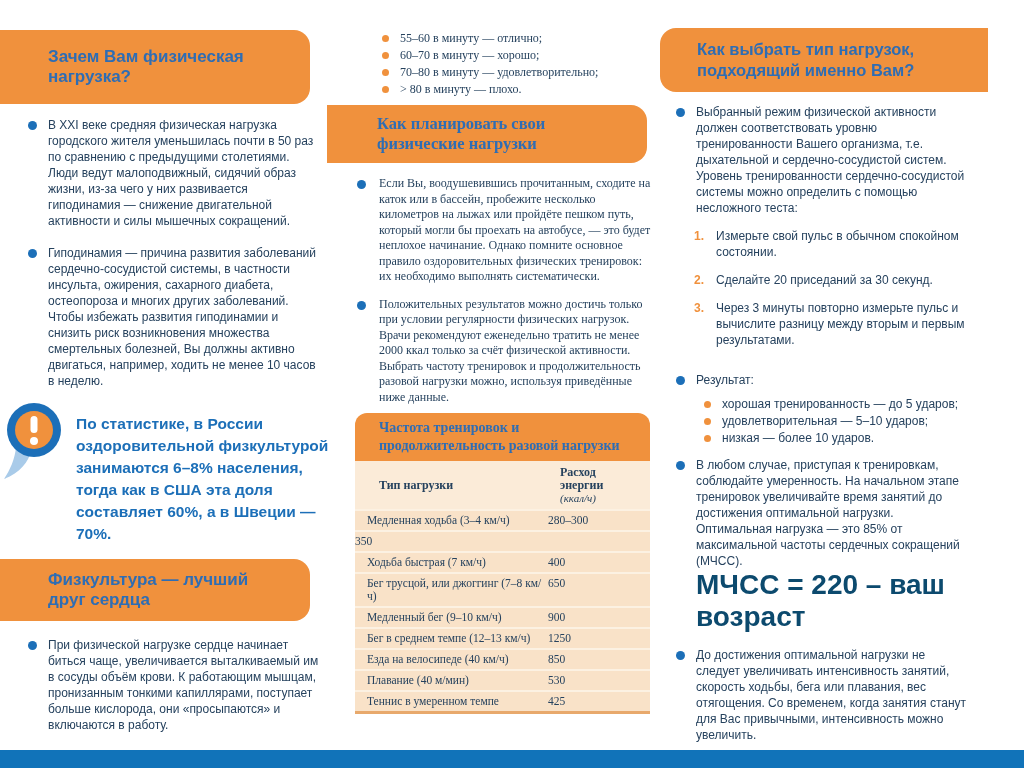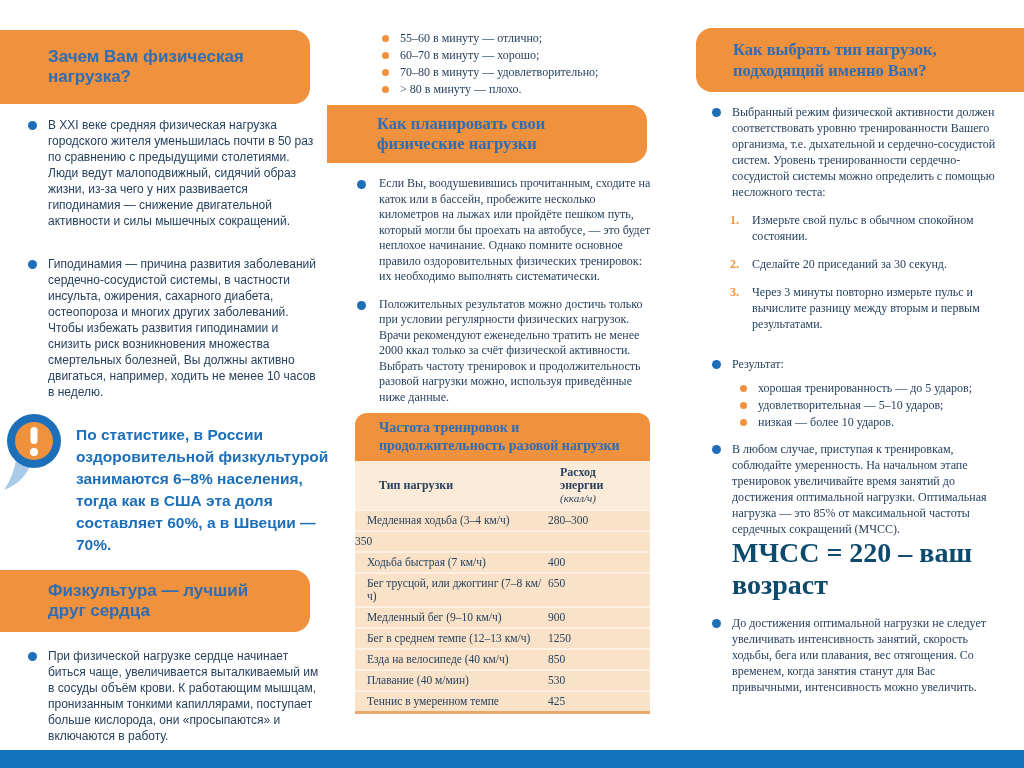--- a/index.html
+++ b/index.html
@@ -1,21 +1,21 @@
 <!DOCTYPE html>
 <html><head>
 <meta charset="utf-8">
 <style>
   html,body{margin:0;padding:0;background:#fff;}
   .page{position:relative;width:1024px;height:768px;background:#ffffff;overflow:hidden;
         font-family:"Liberation Sans","DejaVu Sans",sans-serif;color:#26425E;}
   .panel{position:absolute;top:0;height:768px;}
   #panel-left{left:0;width:340px;}
   #panel-mid{left:327px;width:340px;font-family:Liberation Serif, serif;}
-  #panel-right{left:680px;width:344px;font-family:Liberation Serif, serif;}
+  #panel-right{left:644px;width:344px;}
 
   .hbar{background:#F0913D;color:#2E6DB4;font-weight:bold;box-sizing:border-box;}
   .hbar-left{border-radius:0 16px 16px 0;width:310px;}
   .hbar-mid{border-radius:0 16px 16px 0;width:320px;}
   .hbar-right{border-radius:16px 0 0 16px;width:328px;margin-left:16px;}
 
   .blt{position:relative;margin:0;}
   .dot{position:absolute;border-radius:50%;display:block;}
   .dot-blue{width:9px;height:9px;background:#1C6FB8;top:4px;}
   .dot-orange{width:7px;height:7px;background:#F0913D;top:4px;}
@@ -53,21 +53,21 @@
   
   .rp .blt{padding-left:52px;padding-right:16px;}
   .rp .dot-blue{left:32px;}
   .step{position:relative;padding-left:72px;padding-right:16px;font-size:12px;line-height:16px;}
   .stepnum{position:absolute;left:50px;color:#F0913D;font-weight:bold;}
   .sub-item{position:relative;padding-left:78px;font-size:12px;line-height:17px;}
   .sub-item .dot-orange{left:60px;top:5px;}
   .formula{color:#0c4a6e;font-weight:bold;font-size:28px;padding-left:52px;margin-top:0;}
 
   .bottom-bar{position:absolute;left:0;bottom:0;width:1024px;height:18px;background:#1173B9;}
-  .mt8{margin-top:8px}.mt10{margin-top:10px}.mt12{margin-top:12px}.mt14{margin-top:24px}.mt16{margin-top:27px}
+  .mt8{margin-top:8px}.mt10{margin-top:10px}.mt12{margin-top:12px}.mt14{margin-top:24px}.mt16{margin-top:16px}
 </style>
 </head>
 <body>
 
 <div class="page">
 
   <div class="panel lp" id="panel-left">
     <div class="hbar hbar-left" style="margin-top:30px;padding:17px 20px 17px 48px;font-size:17px;">
       <span>Зачем Вам физическая нагрузка?</span>
     </div>

